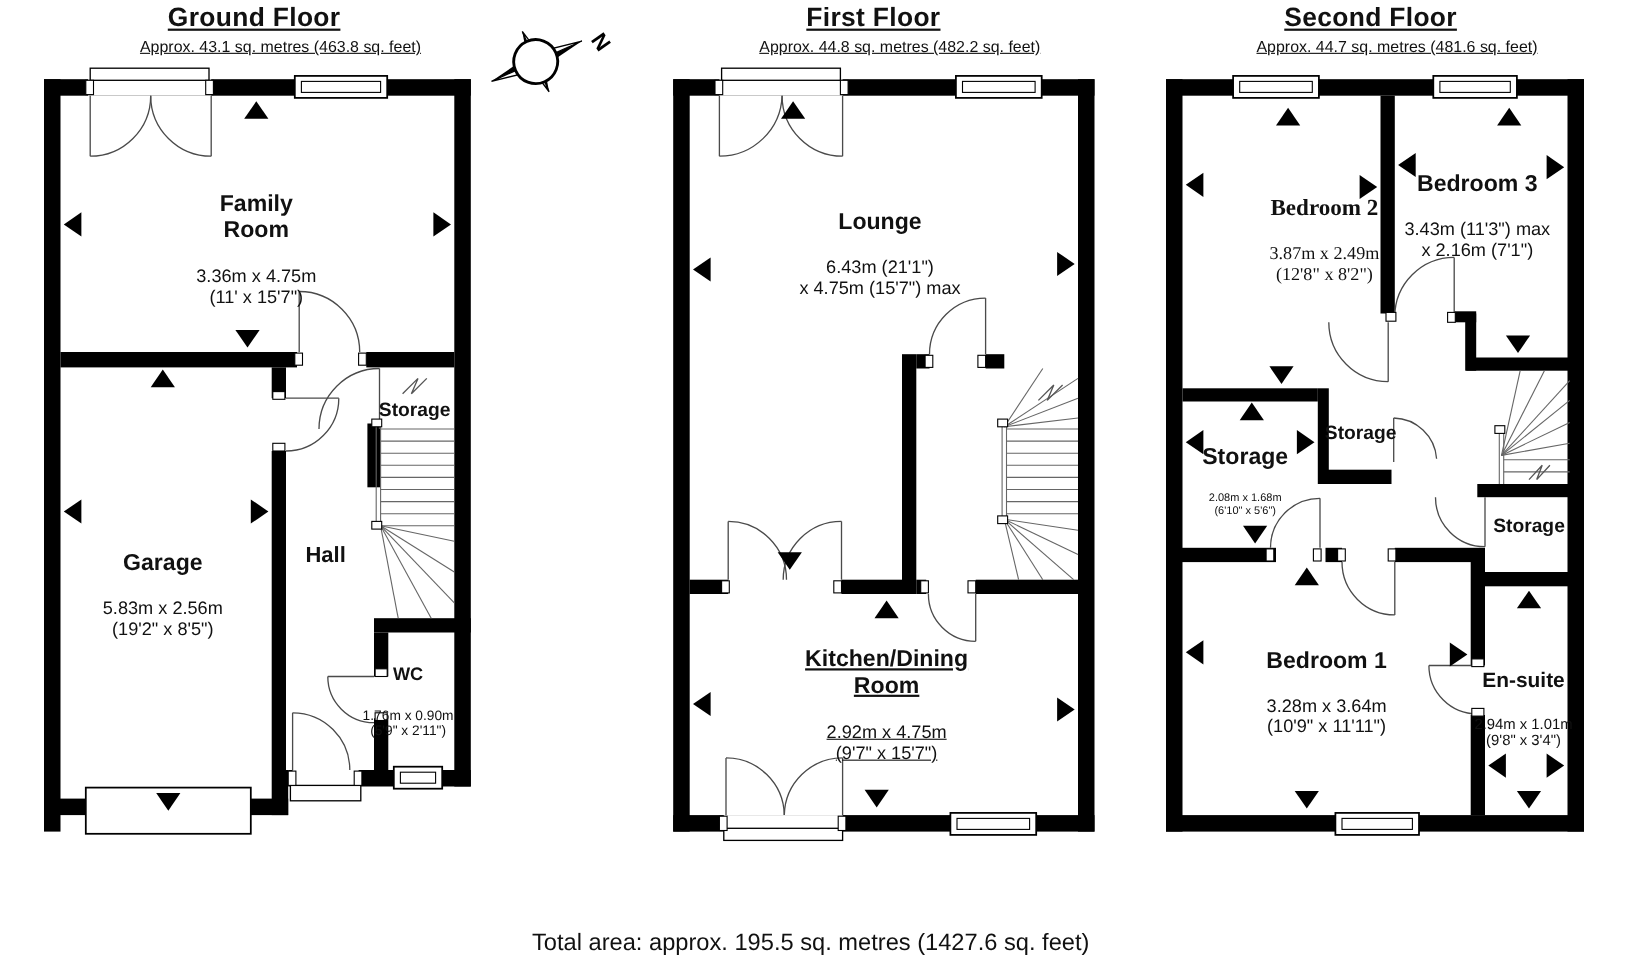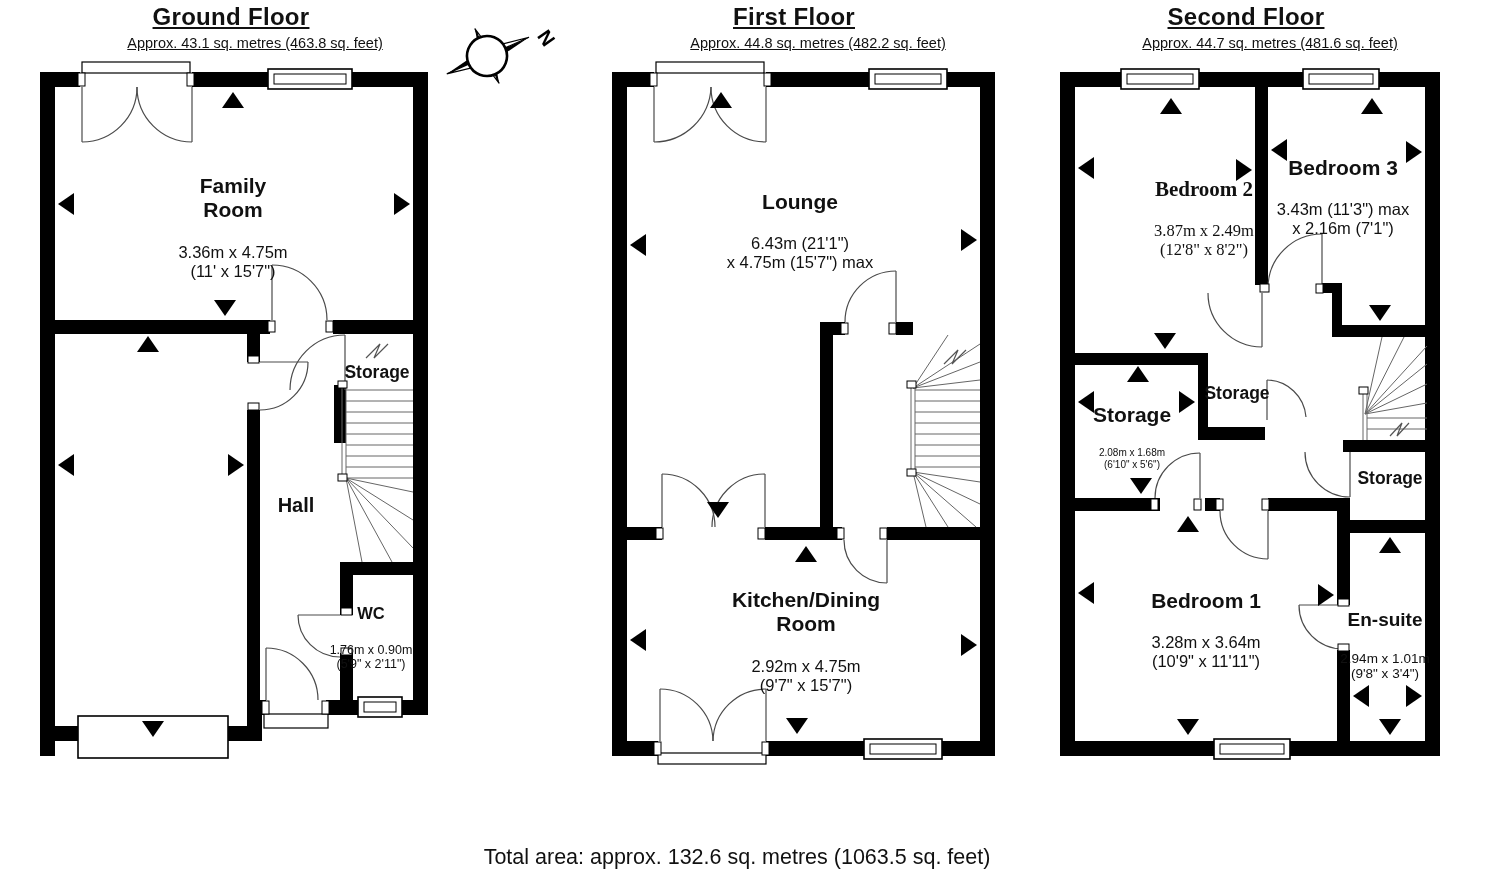--- a/index.html
+++ b/index.html
@@ -353,38 +353,43 @@
   <div class="floor-title">Second Floor</div>
   <div class="floor-subtitle">Approx. 44.7 sq. metres (481.6 sq. feet)</div>
 </div>
 
 <div class="room-label" style="left:233px;top:227px;">
   <div class="room-name">Family
 Room</div>
   <div class="room-dims">3.36m x 4.75m
 (11' x 15'7")</div>
 </div>
+<div class="room-label" style="left:148px;top:541px;">
+  <div class="room-name">Garage</div>
+  <div class="room-dims">5.83m x 2.56m
+(19'2" x 8'5")</div>
+</div>
 <div class="room-label hall" style="left:296px;top:505px;">
   <div class="room-name">Hall</div>
 </div>
 <div class="room-label storage" style="left:377px;top:372px;">
   <div class="room-name">Storage</div>
 </div>
 <div class="room-label sz-s" style="left:371px;top:638px;">
   <div class="room-name">WC</div>
   <div class="room-dims">1.76m x 0.90m
 (5'9" x 2'11")</div>
 </div>
 
 <div class="room-label" style="left:800px;top:231px;">
   <div class="room-name">Lounge</div>
   <div class="room-dims">6.43m (21'1")
 x 4.75m (15'7") max</div>
 </div>
-<div class="room-label" style="left:806px;top:641px;">
+<div class="room-label" style="left:806px;top:641px;text-decoration:underline;">
   <div class="room-name">Kitchen/Dining
 Room</div>
   <div class="room-dims">2.92m x 4.75m
 (9'7" x 15'7")</div>
 </div>
 
 <div class="room-label" style="left:1204px;top:218px;font-family:Liberation Serif, serif;">
   <div class="room-name">Bedroom 2</div>
   <div class="room-dims">3.87m x 2.49m
 (12'8" x 8'2")</div>
@@ -409,15 +414,15 @@
   <div class="room-name">Bedroom 1</div>
   <div class="room-dims">3.28m x 3.64m
 (10'9" x 11'11")</div>
 </div>
 <div class="room-label sz-m" style="left:1385px;top:645px;">
   <div class="room-name">En-suite</div>
   <div class="room-dims">2.94m x 1.01m
 (9'8" x 3'4")</div>
 </div>
 
-<div class="footer">Total area: approx. 132.6 sq. metres (1063.5 sq. feet)</div>
+<div class="footer">Total area: approx. 195.5 sq. metres (1427.6 sq. feet)</div>
 
 </div>
 
 </body></html>

